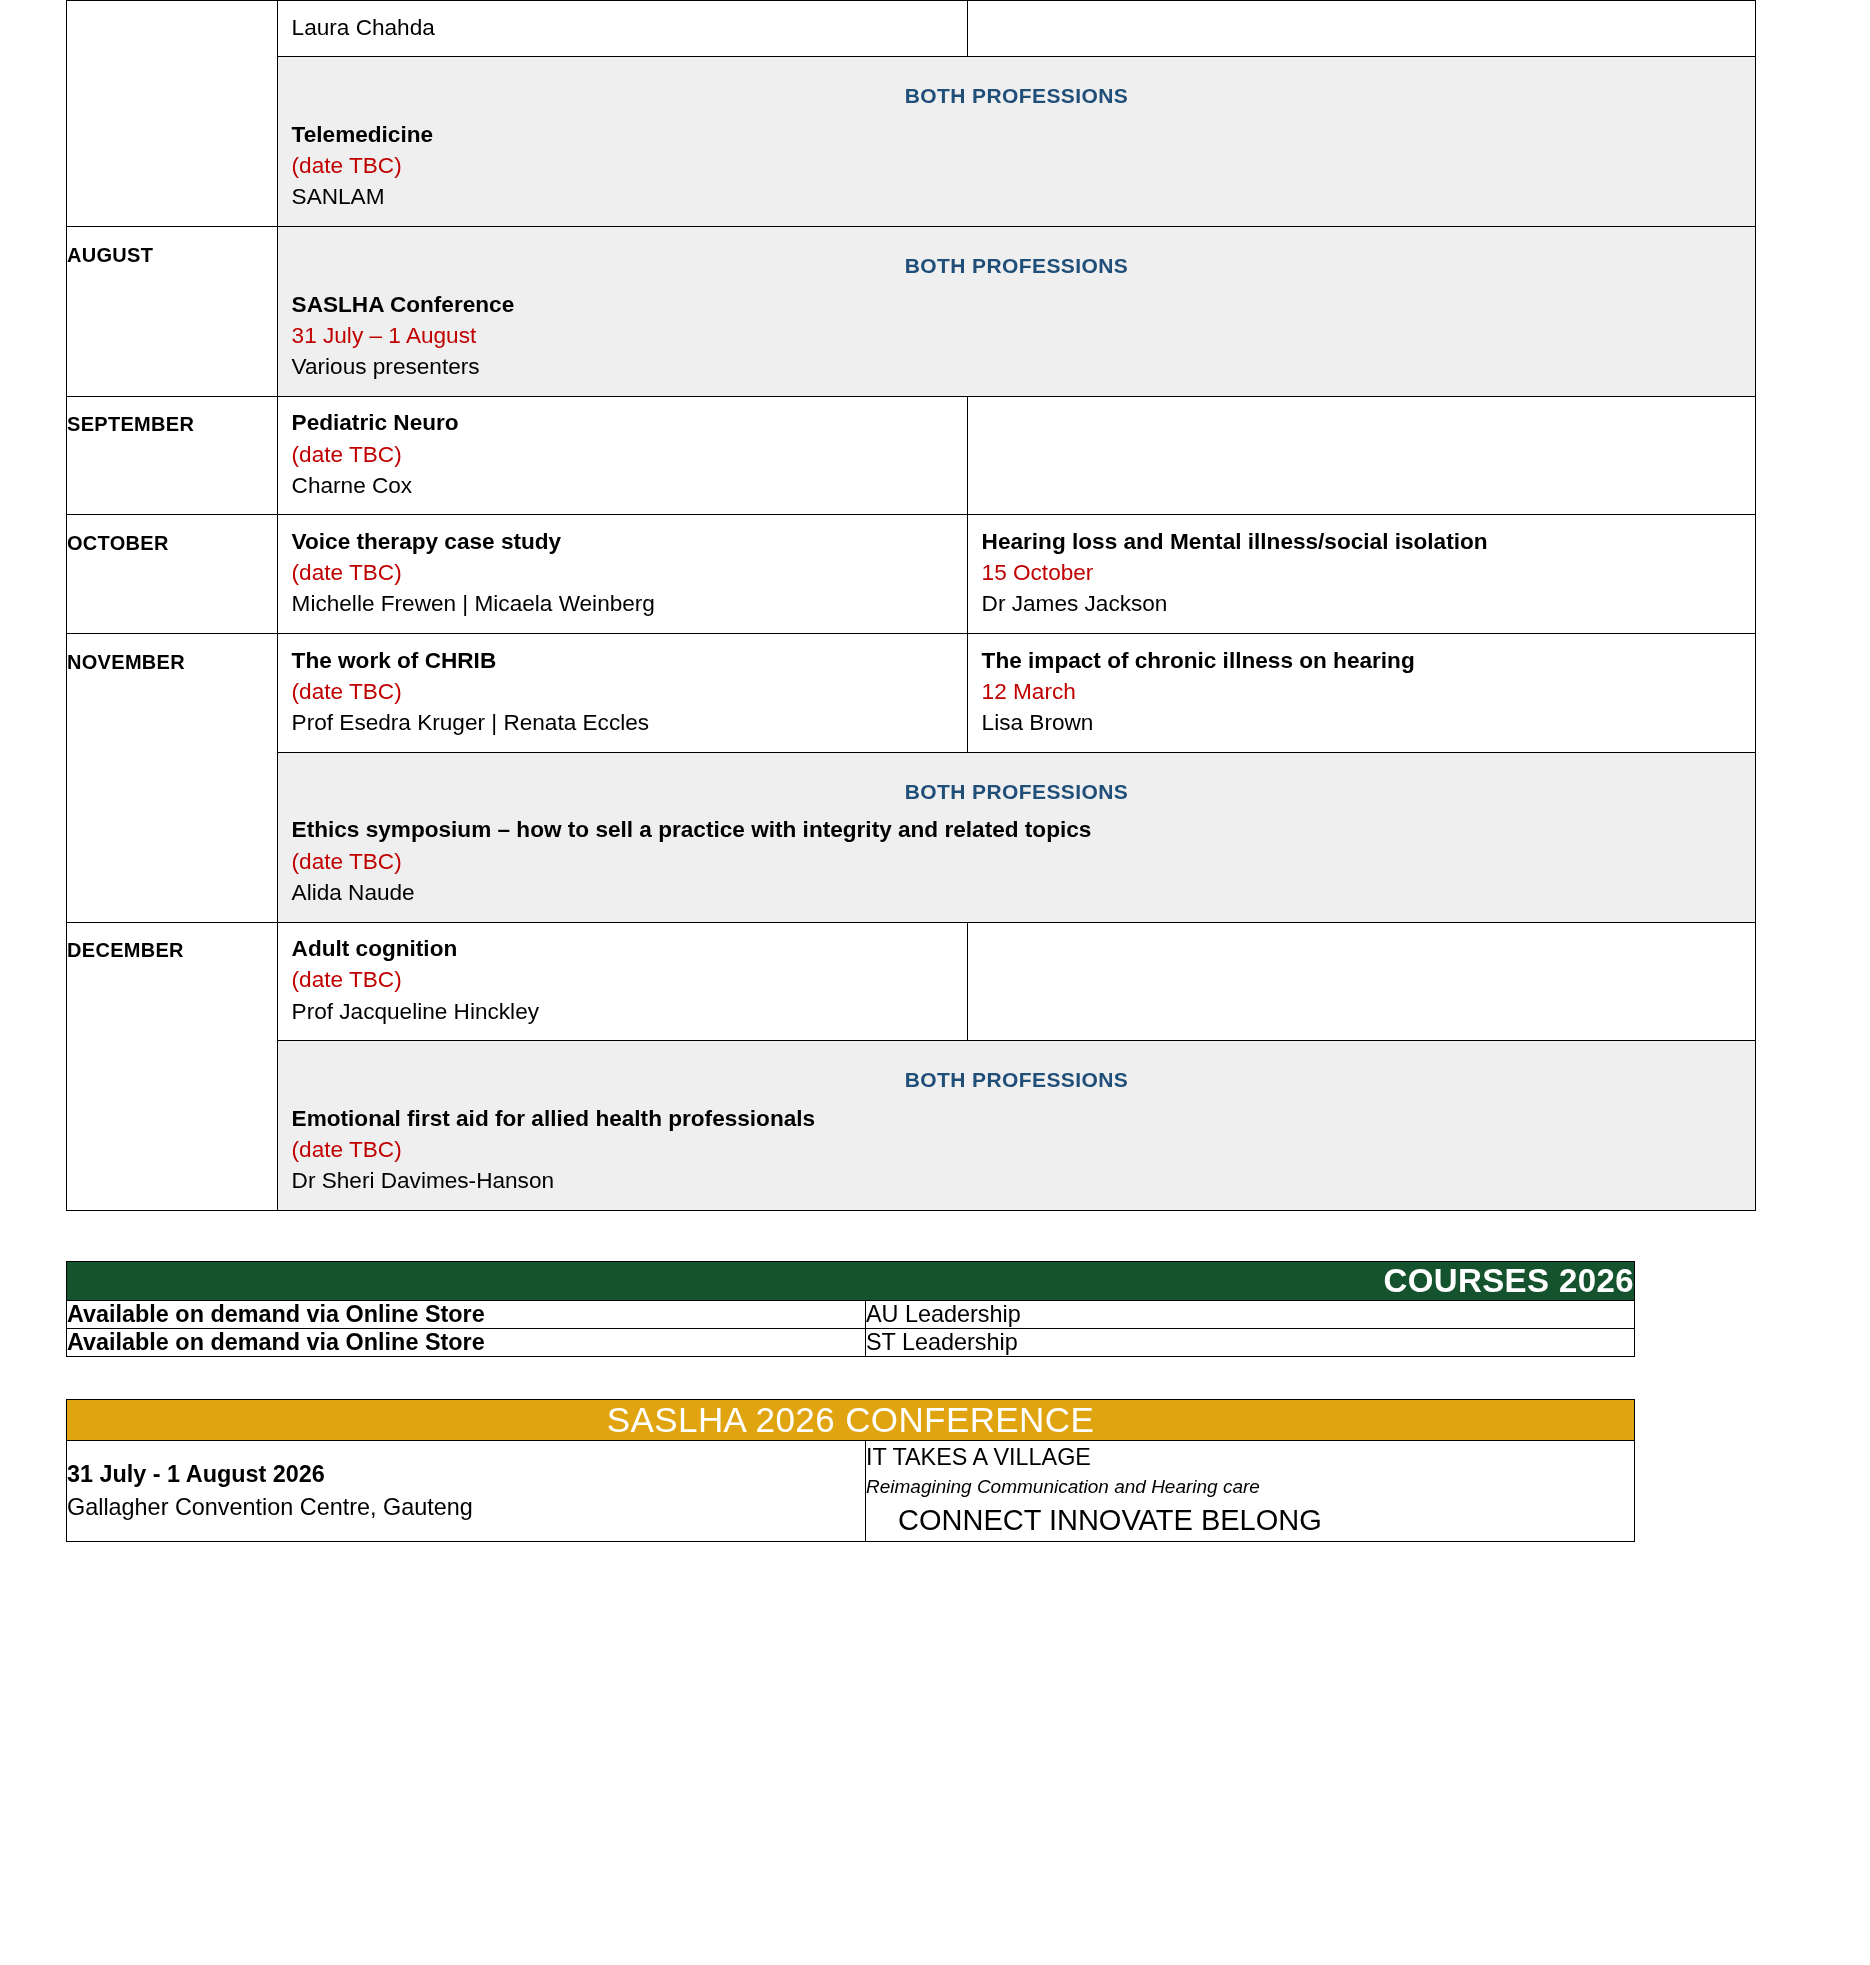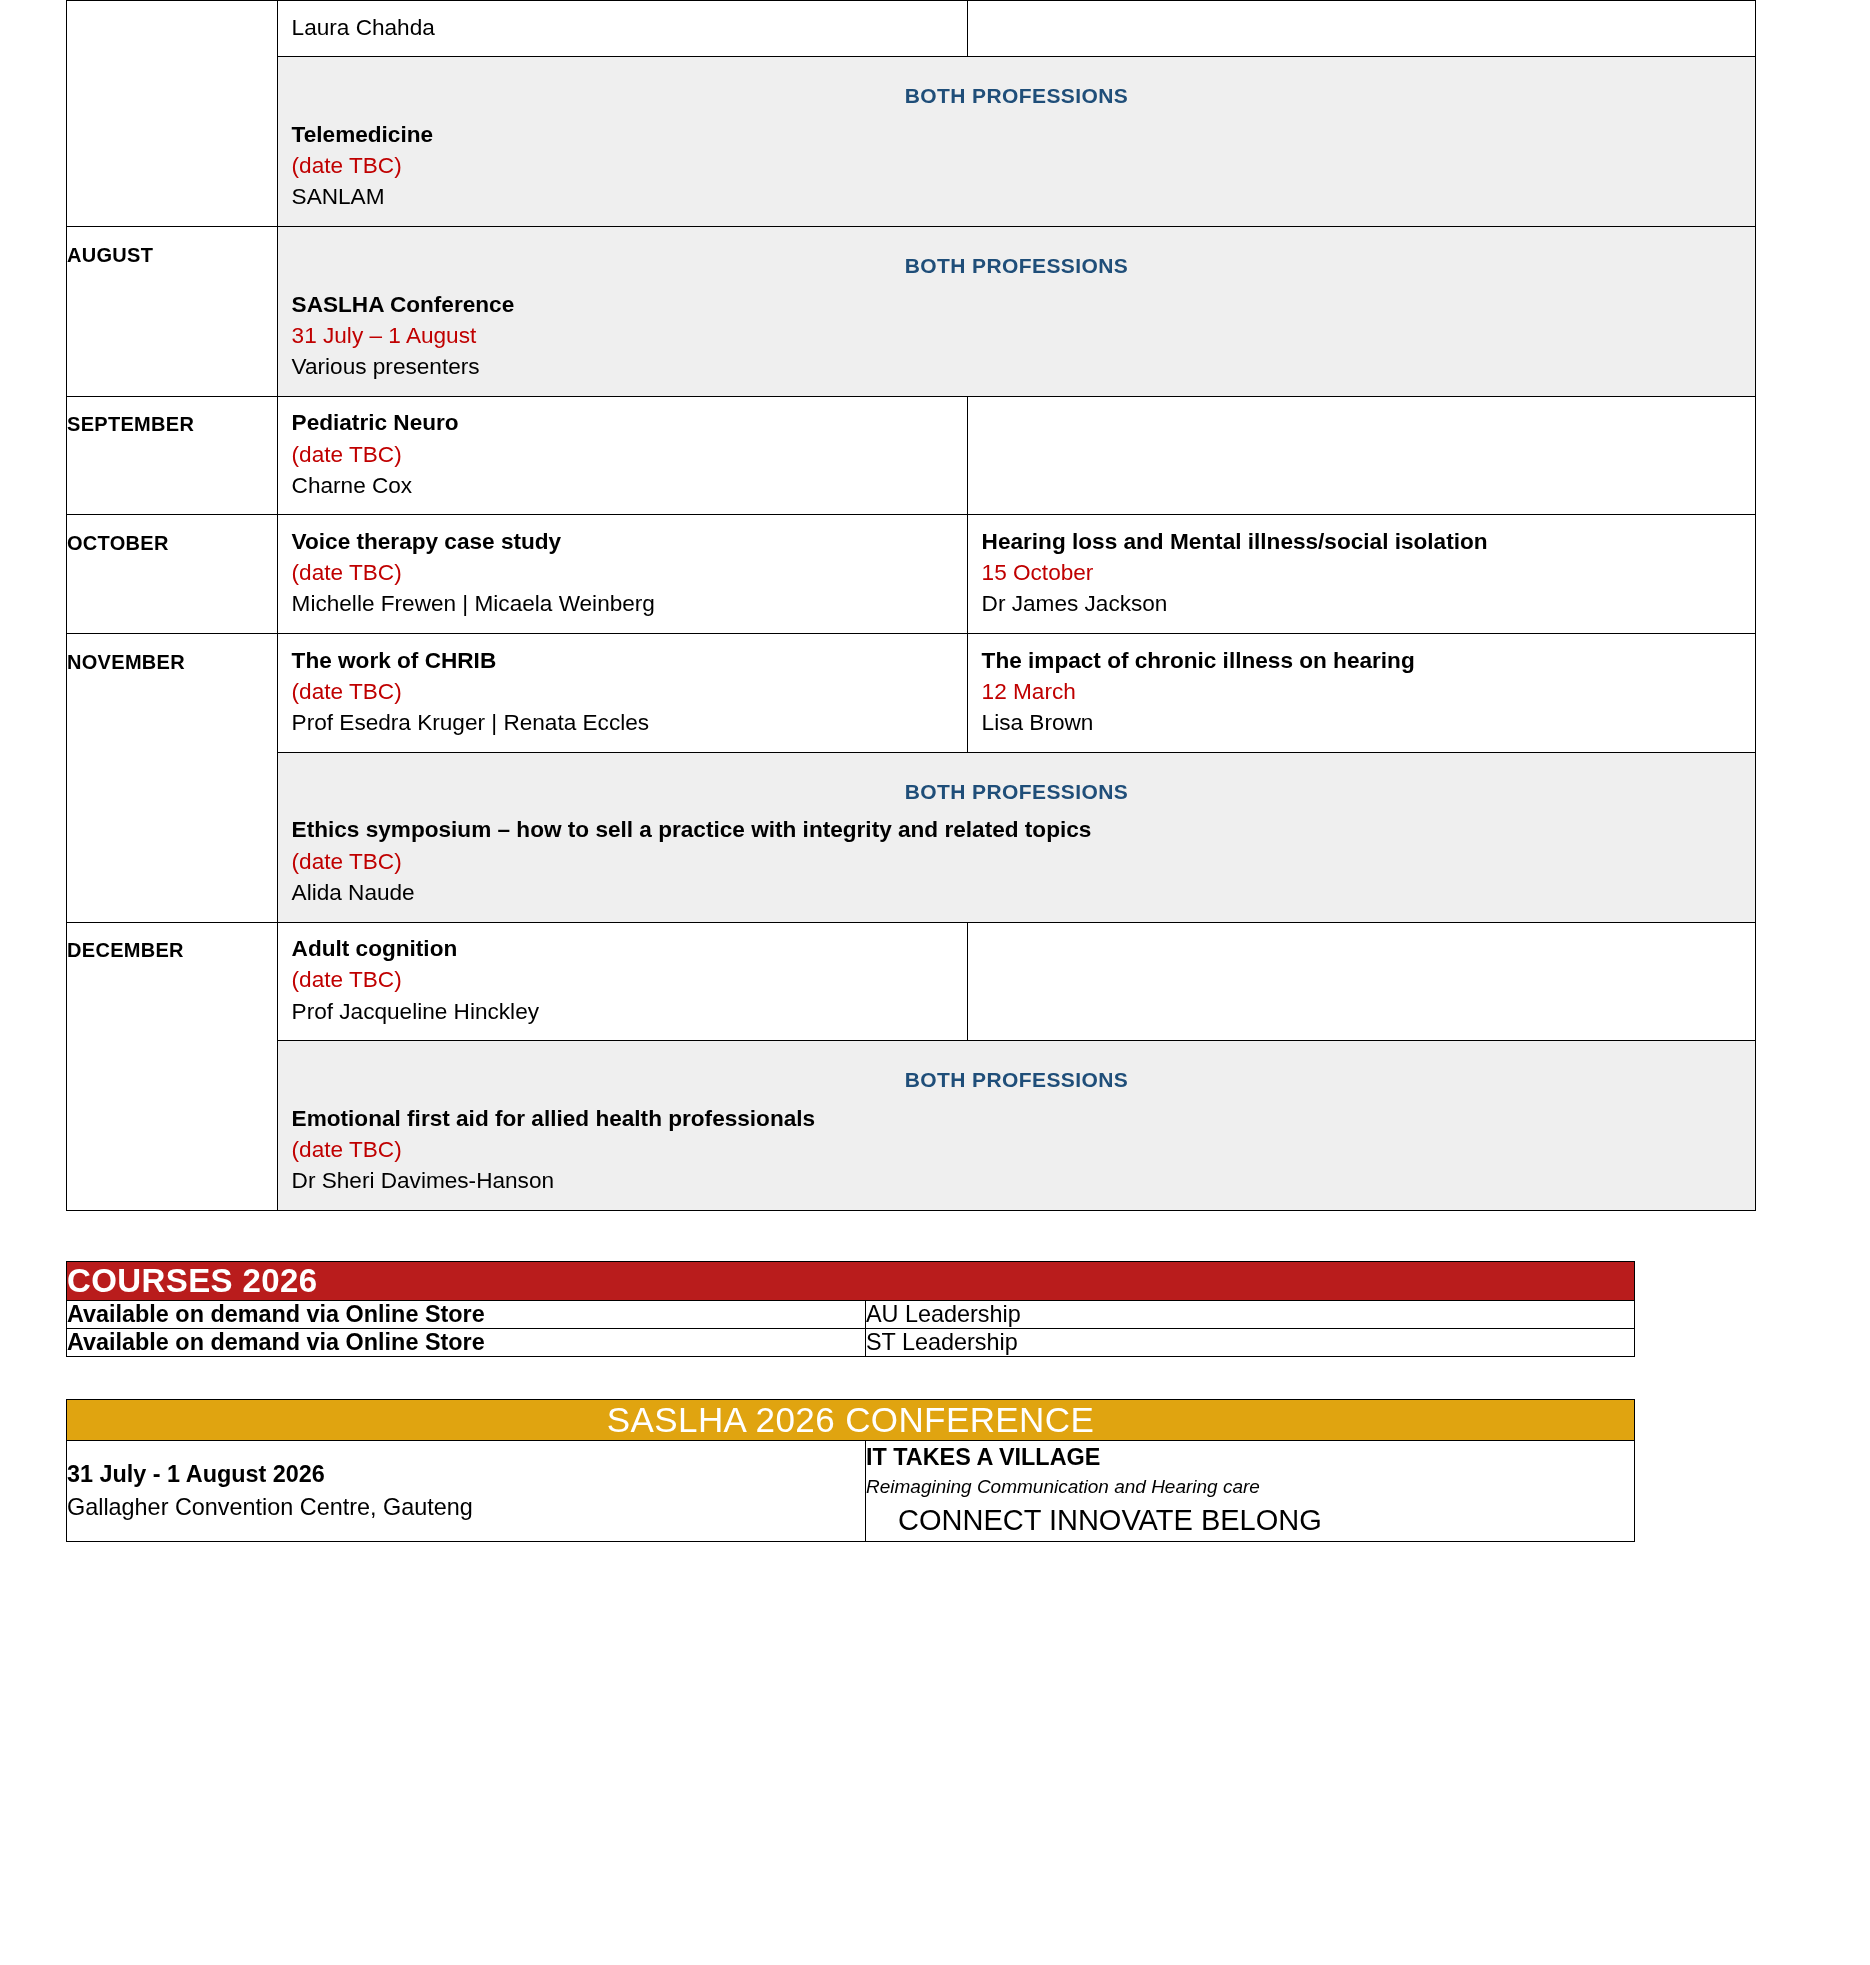--- a/index.html
+++ b/index.html
@@ -78,24 +78,24 @@
     border-collapse: collapse;
     width: 1568px;
     table-layout: fixed;
     margin-left: 0;
   }
   table.block td {
     border: 1.5px solid #000000;
     padding: 0;
   }
   .banner-blue td, td.banner-blue {
-    background: #b91c1c;
+    background: #14532d;
     border: 1.5px solid #1f3864;
     color: #ffffff;
-    text-align: left;
+    text-align: right;
     font-size: 33px;
     font-weight: bold;
     padding: 10.6px 0 13.6px 0;
     letter-spacing: 0.4px;
     margin-top: 31px;
   }
   .banner-gold td, td.banner-gold {
     background: #e0a410;
     border: 1.5px solid #e0a410;
     color: #ffffff;
@@ -117,21 +117,21 @@
     padding: 10.6px 13.6px 10.6px 15px;
   }
   .conf-left {
     padding: 12px 13.6px 15px 15px;
   }
   .conf-left .l1 { font-size: 23.4px; font-weight: bold; line-height: 1.4; }
   .conf-left .l2 { font-size: 23.4px; line-height: 1.4; }
   .conf-right {
     padding: 12px 13.6px 15px 18px;
   }
-  .conf-right .r1 { font-size: 23.4px; font-weight: bold; line-height: 1.4; }
+  .conf-right .r1 { font-size: 23.4px; font-weight: normal; line-height: 1.4; }
   .conf-right .r2 { font-size: 19px; font-style: italic; line-height: 1.4; }
   .conf-right .r3 { font-size: 29px; line-height: 1.4; margin-left: 32px; }
 </style>
 </head>
 <body>
 
 <div class="page">
 
   <table class="schedule">
     <colgroup>

